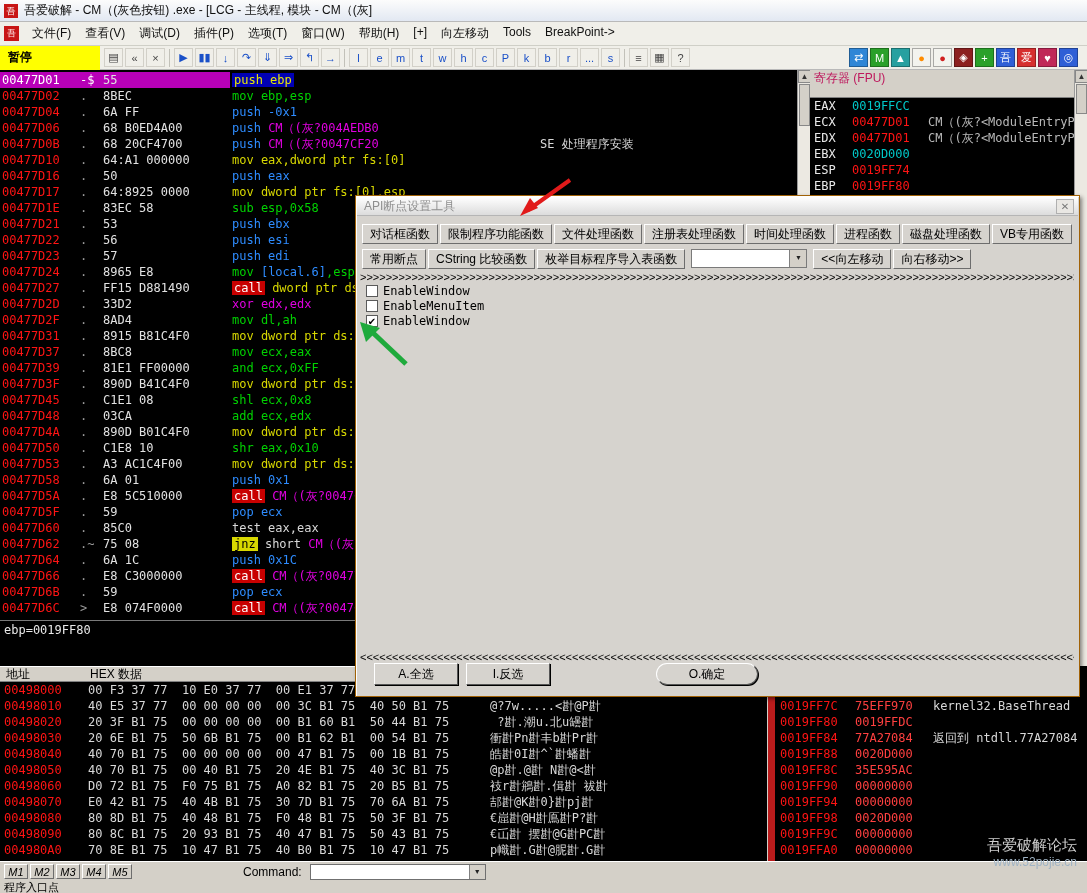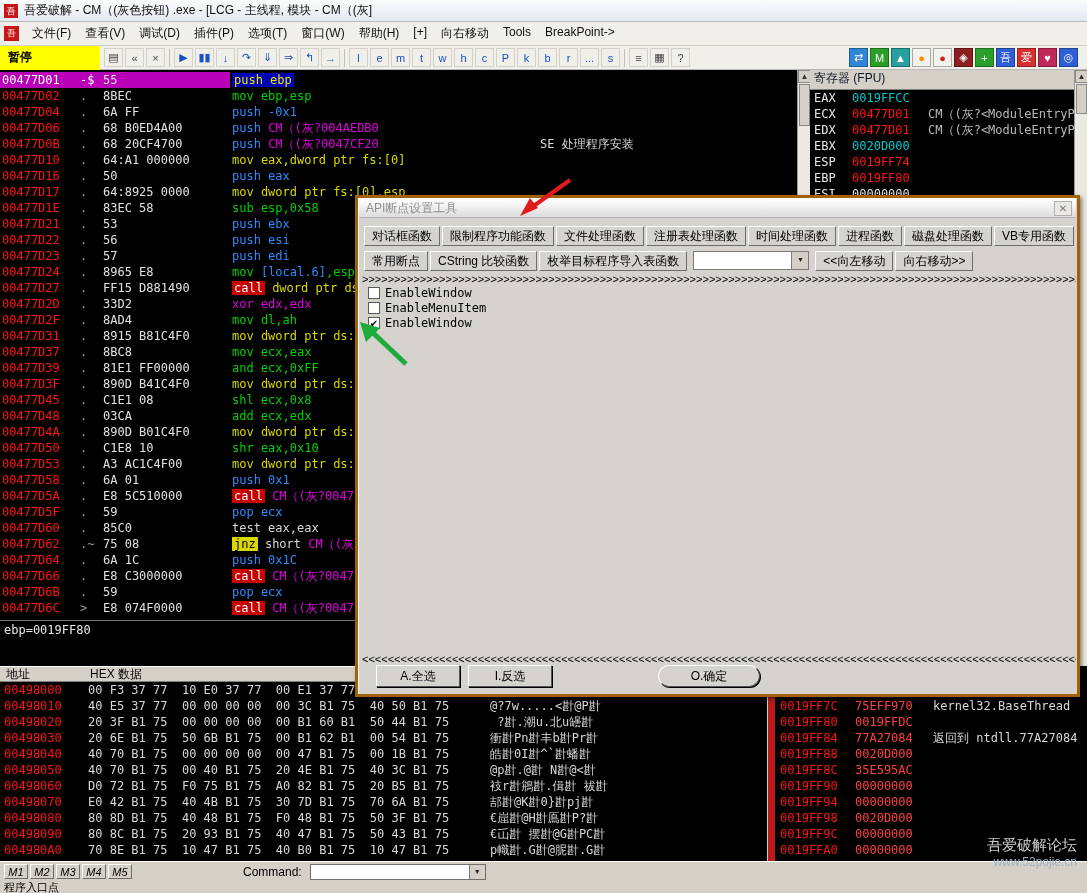--- a/index.html
+++ b/index.html
@@ -53,21 +53,21 @@
   .p-sel{background:#0000b4;color:#e8e800;padding:0 2px;}
   .infoline{position:absolute;left:0;top:550px;width:797px;height:18px;border-top:1px solid #7a7a7a;
     color:#e8e8e8;font-size:12px;line-height:18px;padding-left:4px;box-sizing:border-box;}
   .sb-v{position:absolute;width:13px;background:#ece9e2;border-left:1px solid #9a9a9a;box-sizing:border-box;}
   .sb-arrow{width:13px;height:13px;background:#d4d0c8;border:1px solid #888;box-sizing:border-box;
     font-size:8px;text-align:center;line-height:11px;color:#333;}
   .sb-thumb{width:11px;height:42px;margin:1px;background:#d4d0c8;border:1px solid #888;box-sizing:border-box;}
 
   
   .registers{position:absolute;left:810px;top:70px;width:277px;height:596px;background:#000;overflow:hidden;}
-  .panel-header{height:20px;background:#d4d0c8;color:#0f172a;font-size:12px;line-height:16px;
+  .panel-header{height:28px;background:#d4d0c8;color:#be185d;font-size:12px;line-height:16px;
     padding-left:4px;border-bottom:1px solid #808080;box-sizing:border-box;}
   .rrow{position:relative;height:16px;line-height:16px;font-size:12px;white-space:nowrap;overflow:hidden;}
   .rrow span{font-family:"DejaVu Sans Mono","Liberation Mono",monospace;}
   .rname{position:absolute;left:4px;width:36px;color:#e8e8e8;}
   .rval{position:absolute;left:42px;width:74px;}
   .rcom{position:absolute;left:118px;color:#b8b8b8;}
   .v-red{color:#ff1414}.v-cyan{color:#00c8c8}.v-wht{color:#e0e0e0}
 
   
   .dump-header{position:absolute;left:0;top:666px;width:767px;height:16px;background:#d4d0c8;
@@ -99,21 +99,21 @@
   .cmd-input-wrap{position:relative;width:176px;height:16px;background:#fff;border:1px solid #707070;box-sizing:border-box;}
   .cmd-input{position:absolute;left:0;top:0;width:156px;height:14px;border:0;outline:0;font-size:11px;
     font-family:"DejaVu Sans Mono",monospace;padding:0 2px;}
   .cmd-drop{position:absolute;right:0;top:0;width:15px;height:14px;background:#d4d0c8;
     border-left:1px solid #808080;font-size:7px;text-align:center;line-height:14px;color:#222;}
   .statusbar{position:absolute;left:0;top:881px;width:1087px;height:12px;background:#d4d0c8;
     font-size:11px;line-height:12px;color:#000;padding-left:4px;box-sizing:border-box;}
 
   
   .dialog{position:absolute;left:355px;top:195px;width:725px;height:502px;background:#d6d3ce;
-    border:3px solid #a16207;box-shadow:inset 1px 1px 0 #fff, 2px 2px 4px rgba(0,0,0,.45);
+    border:1px solid #a16207;box-shadow:inset 1px 1px 0 #fff, 2px 2px 4px rgba(0,0,0,.45);
     box-sizing:border-box;z-index:10;}
   .dlg-titlebar{position:absolute;left:1px;top:1px;right:1px;height:19px;
     background:linear-gradient(#ffffff,#dcdcdc);border-bottom:1px solid #b5b5b5;
     display:flex;align-items:center;padding-left:7px;box-sizing:border-box;}
   .dlg-title{font-size:12px;color:#8e8e8e;}
   .dlg-close{position:absolute;right:4px;top:2px;width:18px;height:15px;background:#e9e7e3;
     border:1px solid #b0b0b0;font-size:10px;line-height:14px;text-align:center;color:#777;box-sizing:border-box;}
   .dlg-row{position:absolute;left:6px;display:flex;}
   .dlg-tab{height:20px;background:#d6d3ce;border:1px solid;border-color:#fff #6d6d6d #6d6d6d #fff;
     font-size:12px;color:#000;padding:0 7px;margin-right:2px;display:flex;align-items:center;box-sizing:border-box;white-space:nowrap;}
@@ -150,21 +150,21 @@
     <div class="menu-icon">吾</div>
     <div id="menu-items" style="display:flex">
         <div class="menu-item">文件(F)</div>
         <div class="menu-item">查看(V)</div>
         <div class="menu-item">调试(D)</div>
         <div class="menu-item">插件(P)</div>
         <div class="menu-item">选项(T)</div>
         <div class="menu-item">窗口(W)</div>
         <div class="menu-item">帮助(H)</div>
         <div class="menu-item">[+]</div>
-        <div class="menu-item">向右移动</div>
+        <div class="menu-item">向左移动</div>
         <div class="menu-item">Tools</div>
         <div class="menu-item">BreakPoint-&gt;</div>
       </div>
   </div>
 
   <div class="toolbar">
     <div class="pause-box">暂停</div>
     <div id="tb-left" class="tb-group">
         <div class="tb-btn dim">▤</div>
         <div class="tb-btn dim">«</div>

